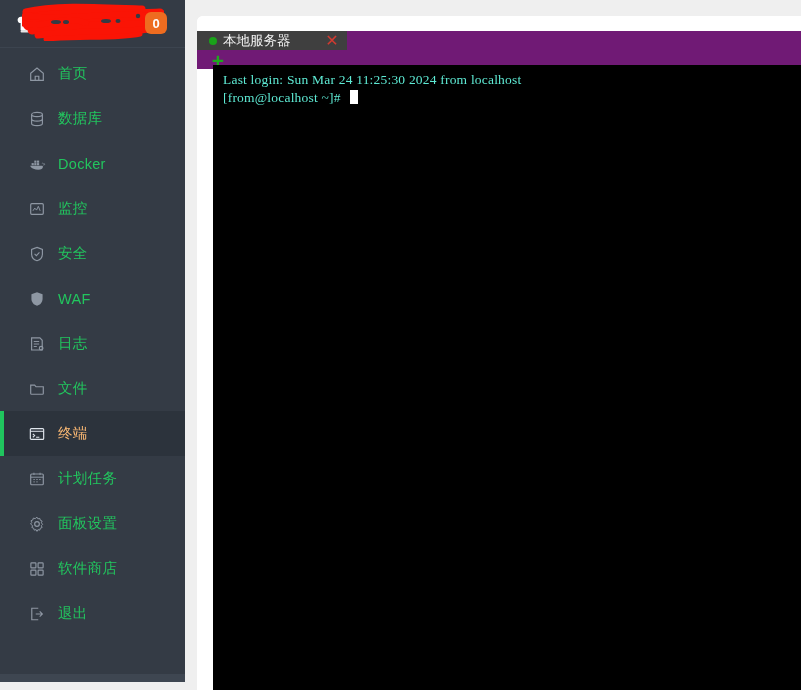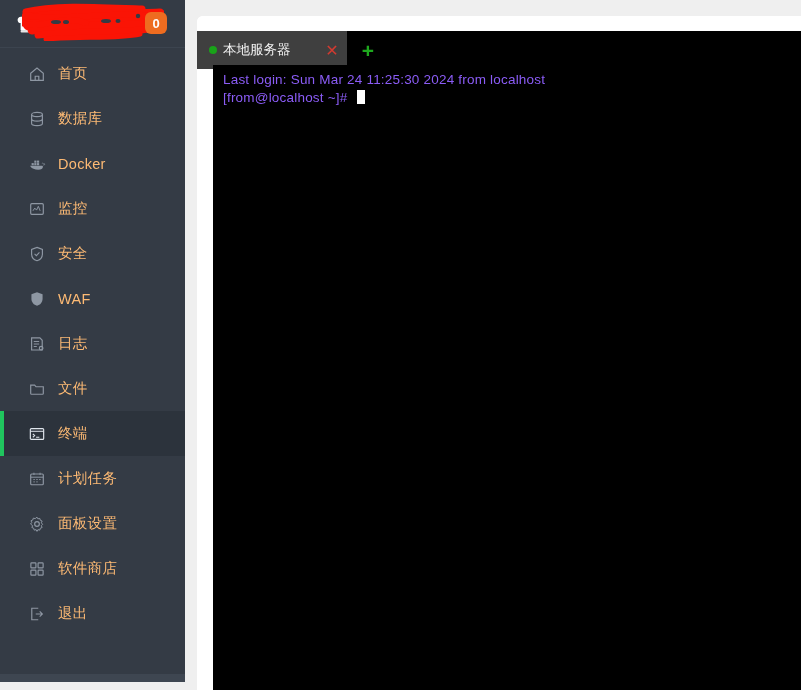--- a/index.html
+++ b/index.html
@@ -112,21 +112,21 @@
     display: flex;
     align-items: center;
     justify-content: center;
     color: #8e97a3;
   }
 
   .nav-item .nav-icon svg { display: block; }
 
   .nav-item .nav-label {
     margin-left: 12px;
-    color: #fdba74;
+    color: #22c55e;
     font-size: 14.5px;
     letter-spacing: 0.3px;
     white-space: nowrap;
   }
 
   .nav-item.active {
     background: #2c333c;
   }
   .nav-item.active::before {
     content: "";
@@ -166,23 +166,24 @@
     height: 15px;
     background: #ffffff;
   }
 
   .tabstrip {
     position: absolute;
     left: 0;
     top: 15px;
     right: 0;
     height: 38px;
-    background: #000000;
+    background: #701a75;
     display: flex;
     align-items: stretch;
+    flex-direction: column;
   }
 
   .tab {
     width: 150px;
     background: #3f3f3f;
     display: flex;
     align-items: center;
     padding: 0 0 0 12px;
     box-sizing: border-box;
     cursor: pointer;
@@ -239,24 +240,24 @@
     top: 49px;
     right: 0;
     bottom: 0;
     background: #000000;
     padding: 6px 0 0 10px;
     box-sizing: border-box;
     overflow: hidden;
   }
 
   .term-line {
-    font-family: Liberation Sans, sans-serif;
+    font-family: Liberation Serif, serif;
     font-size: 13.5px;
     line-height: 18px;
-    color: #8b5cf6;
+    color: #5eead4;
     white-space: pre;
     letter-spacing: 0.2px;
   }
 
   .term-cursor {
     display: inline-block;
     width: 8px;
     height: 14px;
     background: #ffffff;
     vertical-align: -2px;

